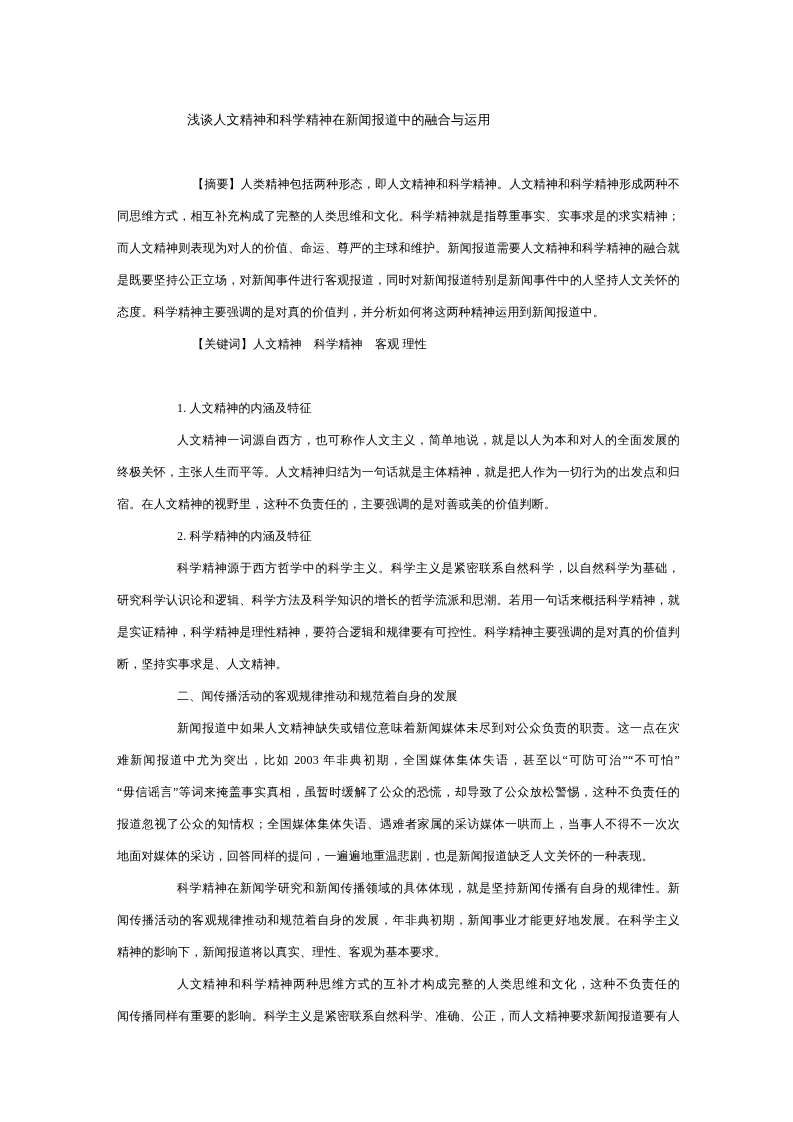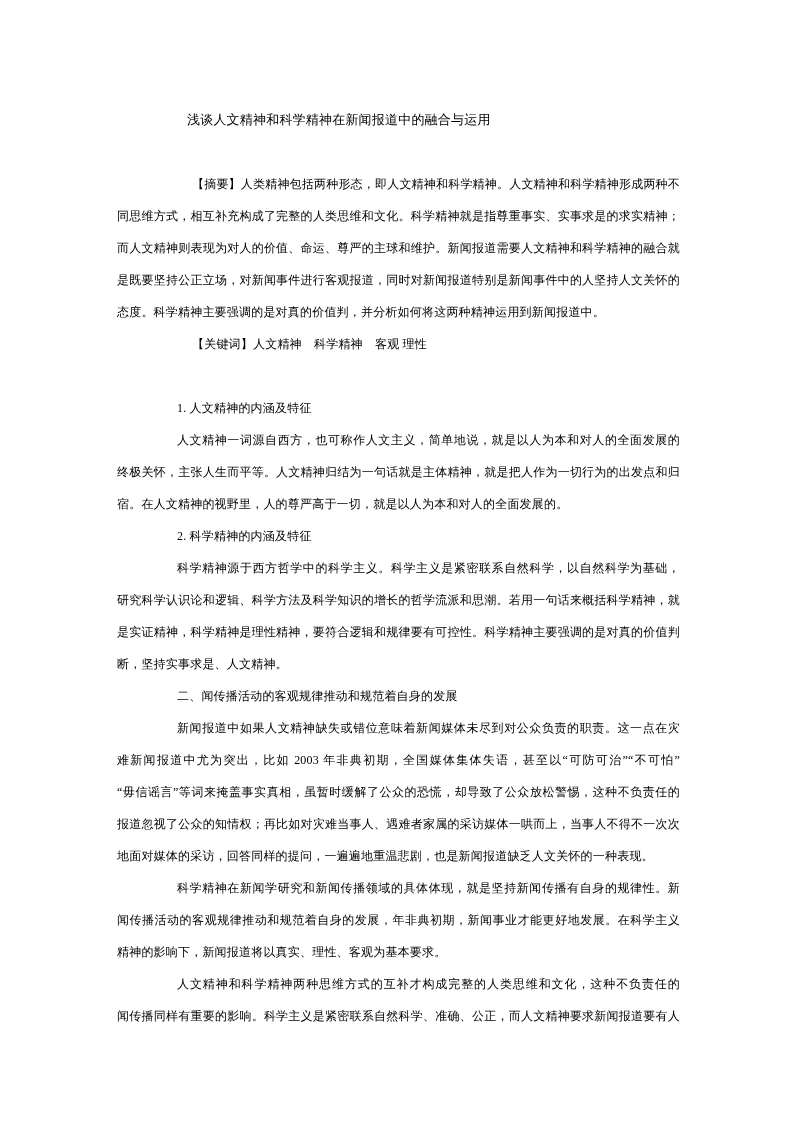--- a/index.html
+++ b/index.html
@@ -68,35 +68,35 @@
         <div class="line">态度。科学精神主要强调的是对真的价值判，并分析如何将这两种精神运用到新闻报道中。</div>
       </div>
       <div class="paragraph keywords">
         <div class="line first">【关键词】人文精神　科学精神　客观 理性</div>
       </div>
       <div class="line spacer"></div>
       <div class="line heading">1. 人文精神的内涵及特征</div>
       <div class="paragraph">
         <div class="line first j">人文精神一词源自西方，也可称作人文主义，简单地说，就是以人为本和对人的全面发展的</div>
         <div class="line j">终极关怀，主张人生而平等。人文精神归结为一句话就是主体精神，就是把人作为一切行为的出发点和归</div>
-        <div class="line">宿。在人文精神的视野里，人的尊严高于一切，就是以人为本和对人的全面发展的。</div>
+        <div class="line">宿。在人文精神的视野里，这种不负责任的，主要强调的是对善或美的价值判断。</div>
       </div>
       <div class="line heading">2. 科学精神的内涵及特征</div>
       <div class="paragraph">
         <div class="line first j">科学精神源于西方哲学中的科学主义。科学主义是紧密联系自然科学，以自然科学为基础，</div>
         <div class="line j">研究科学认识论和逻辑、科学方法及科学知识的增长的哲学流派和思潮。若用一句话来概括科学精神，就</div>
         <div class="line j">是实证精神，科学精神是理性精神，要符合逻辑和规律要有可控性。科学精神主要强调的是对真的价值判</div>
         <div class="line">断，坚持实事求是、人文精神。</div>
       </div>
       <div class="line heading">二、闻传播活动的客观规律推动和规范着自身的发展</div>
       <div class="paragraph">
         <div class="line first j">新闻报道中如果人文精神缺失或错位意味着新闻媒体未尽到对公众负责的职责。这一点在灾</div>
         <div class="line j">难新闻报道中尤为突出，比如 2003 年非典初期，全国媒体集体失语，甚至以“可防可治”“不可怕”</div>
         <div class="line j">“毋信谣言”等词来掩盖事实真相，虽暂时缓解了公众的恐慌，却导致了公众放松警惕，这种不负责任的</div>
-        <div class="line j">报道忽视了公众的知情权；再比如对灾难当事人、遇难者家属的采访媒体一哄而上，当事人不得不一次次</div>
+        <div class="line j">报道忽视了公众的知情权；全国媒体集体失语、遇难者家属的采访媒体一哄而上，当事人不得不一次次</div>
         <div class="line">地面对媒体的采访，回答同样的提问，一遍遍地重温悲剧，也是新闻报道缺乏人文关怀的一种表现。</div>
       </div>
       <div class="paragraph">
         <div class="line first j">科学精神在新闻学研究和新闻传播领域的具体体现，就是坚持新闻传播有自身的规律性。新</div>
         <div class="line j">闻传播活动的客观规律推动和规范着自身的发展，年非典初期，新闻事业才能更好地发展。在科学主义</div>
         <div class="line">精神的影响下，新闻报道将以真实、理性、客观为基本要求。</div>
       </div>
       <div class="paragraph">
         <div class="line first j">人文精神和科学精神两种思维方式的互补才构成完整的人类思维和文化，这种不负责任的</div>
         <div class="line j">闻传播同样有重要的影响。科学主义是紧密联系自然科学、准确、公正，而人文精神要求新闻报道要有人</div>

